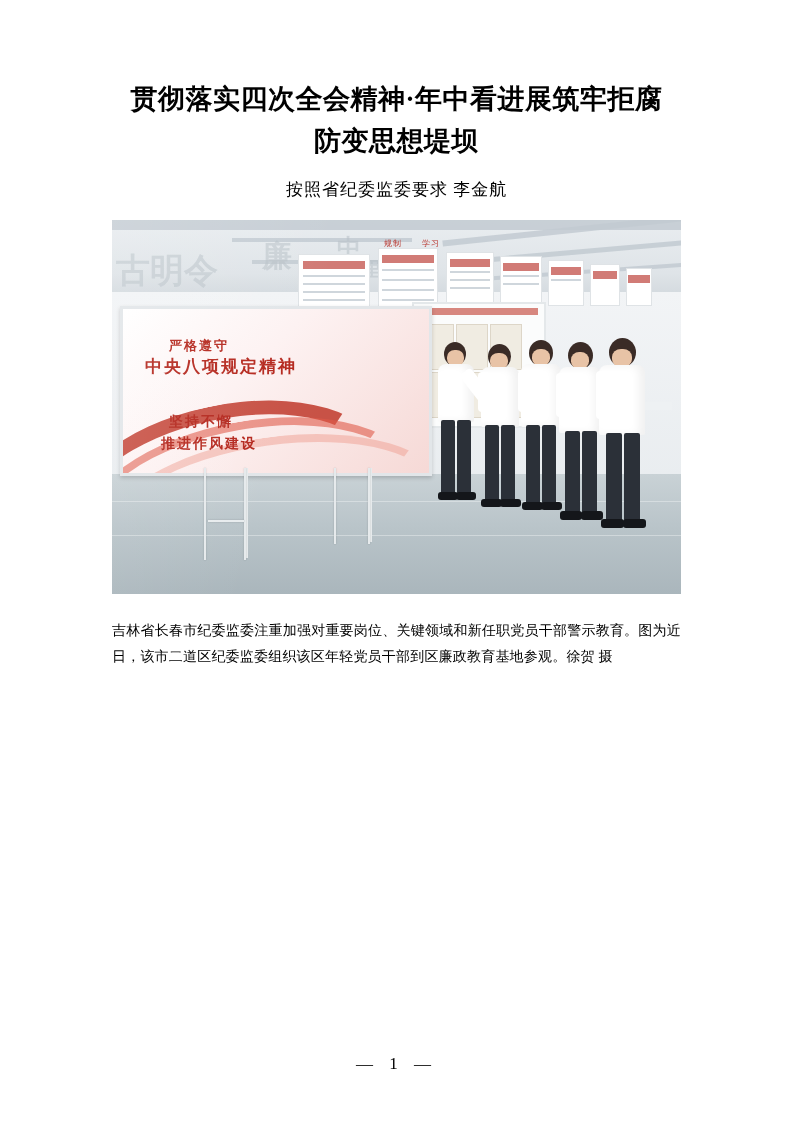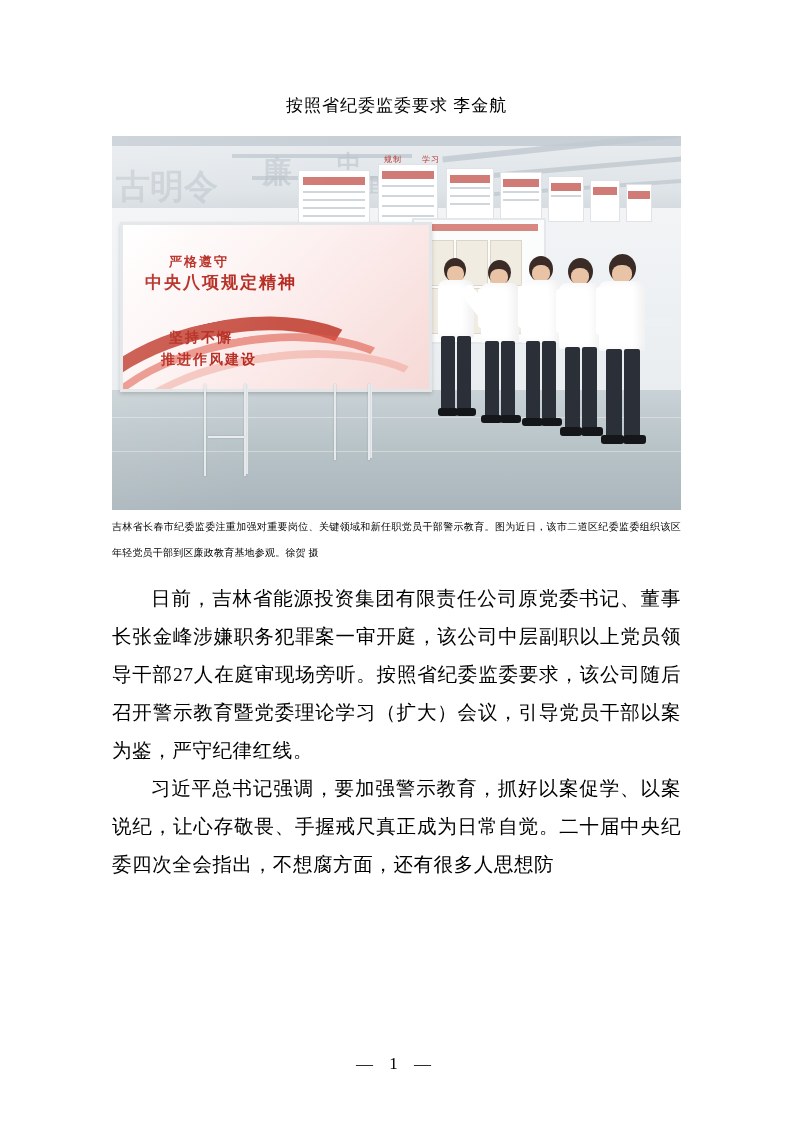--- a/index.html
+++ b/index.html
@@ -164,23 +164,23 @@
   }
   .p-shoe {
     position: absolute; background: #14161a; border-radius: 3px;
   }
   .ph-glare {
     position: absolute; left: 0; top: 0; width: 100%; height: 100%;
     background: linear-gradient(105deg, rgba(255,255,255,.12) 0%, rgba(255,255,255,0) 35%);
     pointer-events: none;
   }
   .caption {
-    margin: 4px auto 0 auto;
+    margin: 24px auto 0 auto;
     width: 569px;
-    font-size: 10px;
+    font-size: 14px;
     line-height: 26px;
     text-align: justify;
     letter-spacing: 0.2px;
   }
   .body-text {
     margin-top: 14px;
   }
   .body-text p {
     font-size: 19.5px;
     line-height: 38px;
@@ -196,20 +196,21 @@
     text-align: center;
     font-size: 17px;
     letter-spacing: 6px;
   }
 </style>
 </head>
 <body>
 
 <div class="page">
 
+  <h1 class="doc-title">贯彻落实四次全会精神·年中看进展筑牢拒腐防变思想堤坝</h1>
 
   <div class="byline">按照省纪委监委要求 李金航</div>
 
   <div class="figure">
     <div class="photo">
 
       <div class="ph-ceiling"></div>
       <div class="ph-ceiling-beam" style="left:0;top:0;width:100%;height:10px;"></div>
       <div class="ph-ceiling-beam" style="left:330px;top:8px;width:240px;height:6px;transform:rotate(-6deg);"></div>
       <div class="ph-ceiling-beam" style="left:350px;top:30px;width:220px;height:5px;transform:rotate(-5deg);"></div>
@@ -368,19 +369,15 @@
         <div class="p-shoe" style="left:5px;top:181px;width:23px;height:9px;"></div>
         <div class="p-shoe" style="left:27px;top:181px;width:23px;height:9px;"></div>
       </div>
 
       <div class="ph-glare"></div>
     </div>
 
     <div class="caption">吉林省长春市纪委监委注重加强对重要岗位、关键领域和新任职党员干部警示教育。图为近日，该市二道区纪委监委组织该区年轻党员干部到区廉政教育基地参观。徐贺 摄</div>
   </div>
 
-  <div class="body-text">
-    <p>日前，吉林省能源投资集团有限责任公司原党委书记、董事长张金峰涉嫌职务犯罪案一审开庭，该公司中层副职以上党员领导干部27人在庭审现场旁听。按照省纪委监委要求，该公司随后召开警示教育暨党委理论学习（扩大）会议，引导党员干部以案为鉴，严守纪律红线。</p>
-    <p>习近平总书记强调，要加强警示教育，抓好以案促学、以案说纪，让心存敬畏、手握戒尺真正成为日常自觉。二十届中央纪委四次全会指出，不想腐方面，还有很多人思想防</p>
-  </div>
 
   <div class="page-number">— 1 —</div>
 </div>
 
 </body></html>

